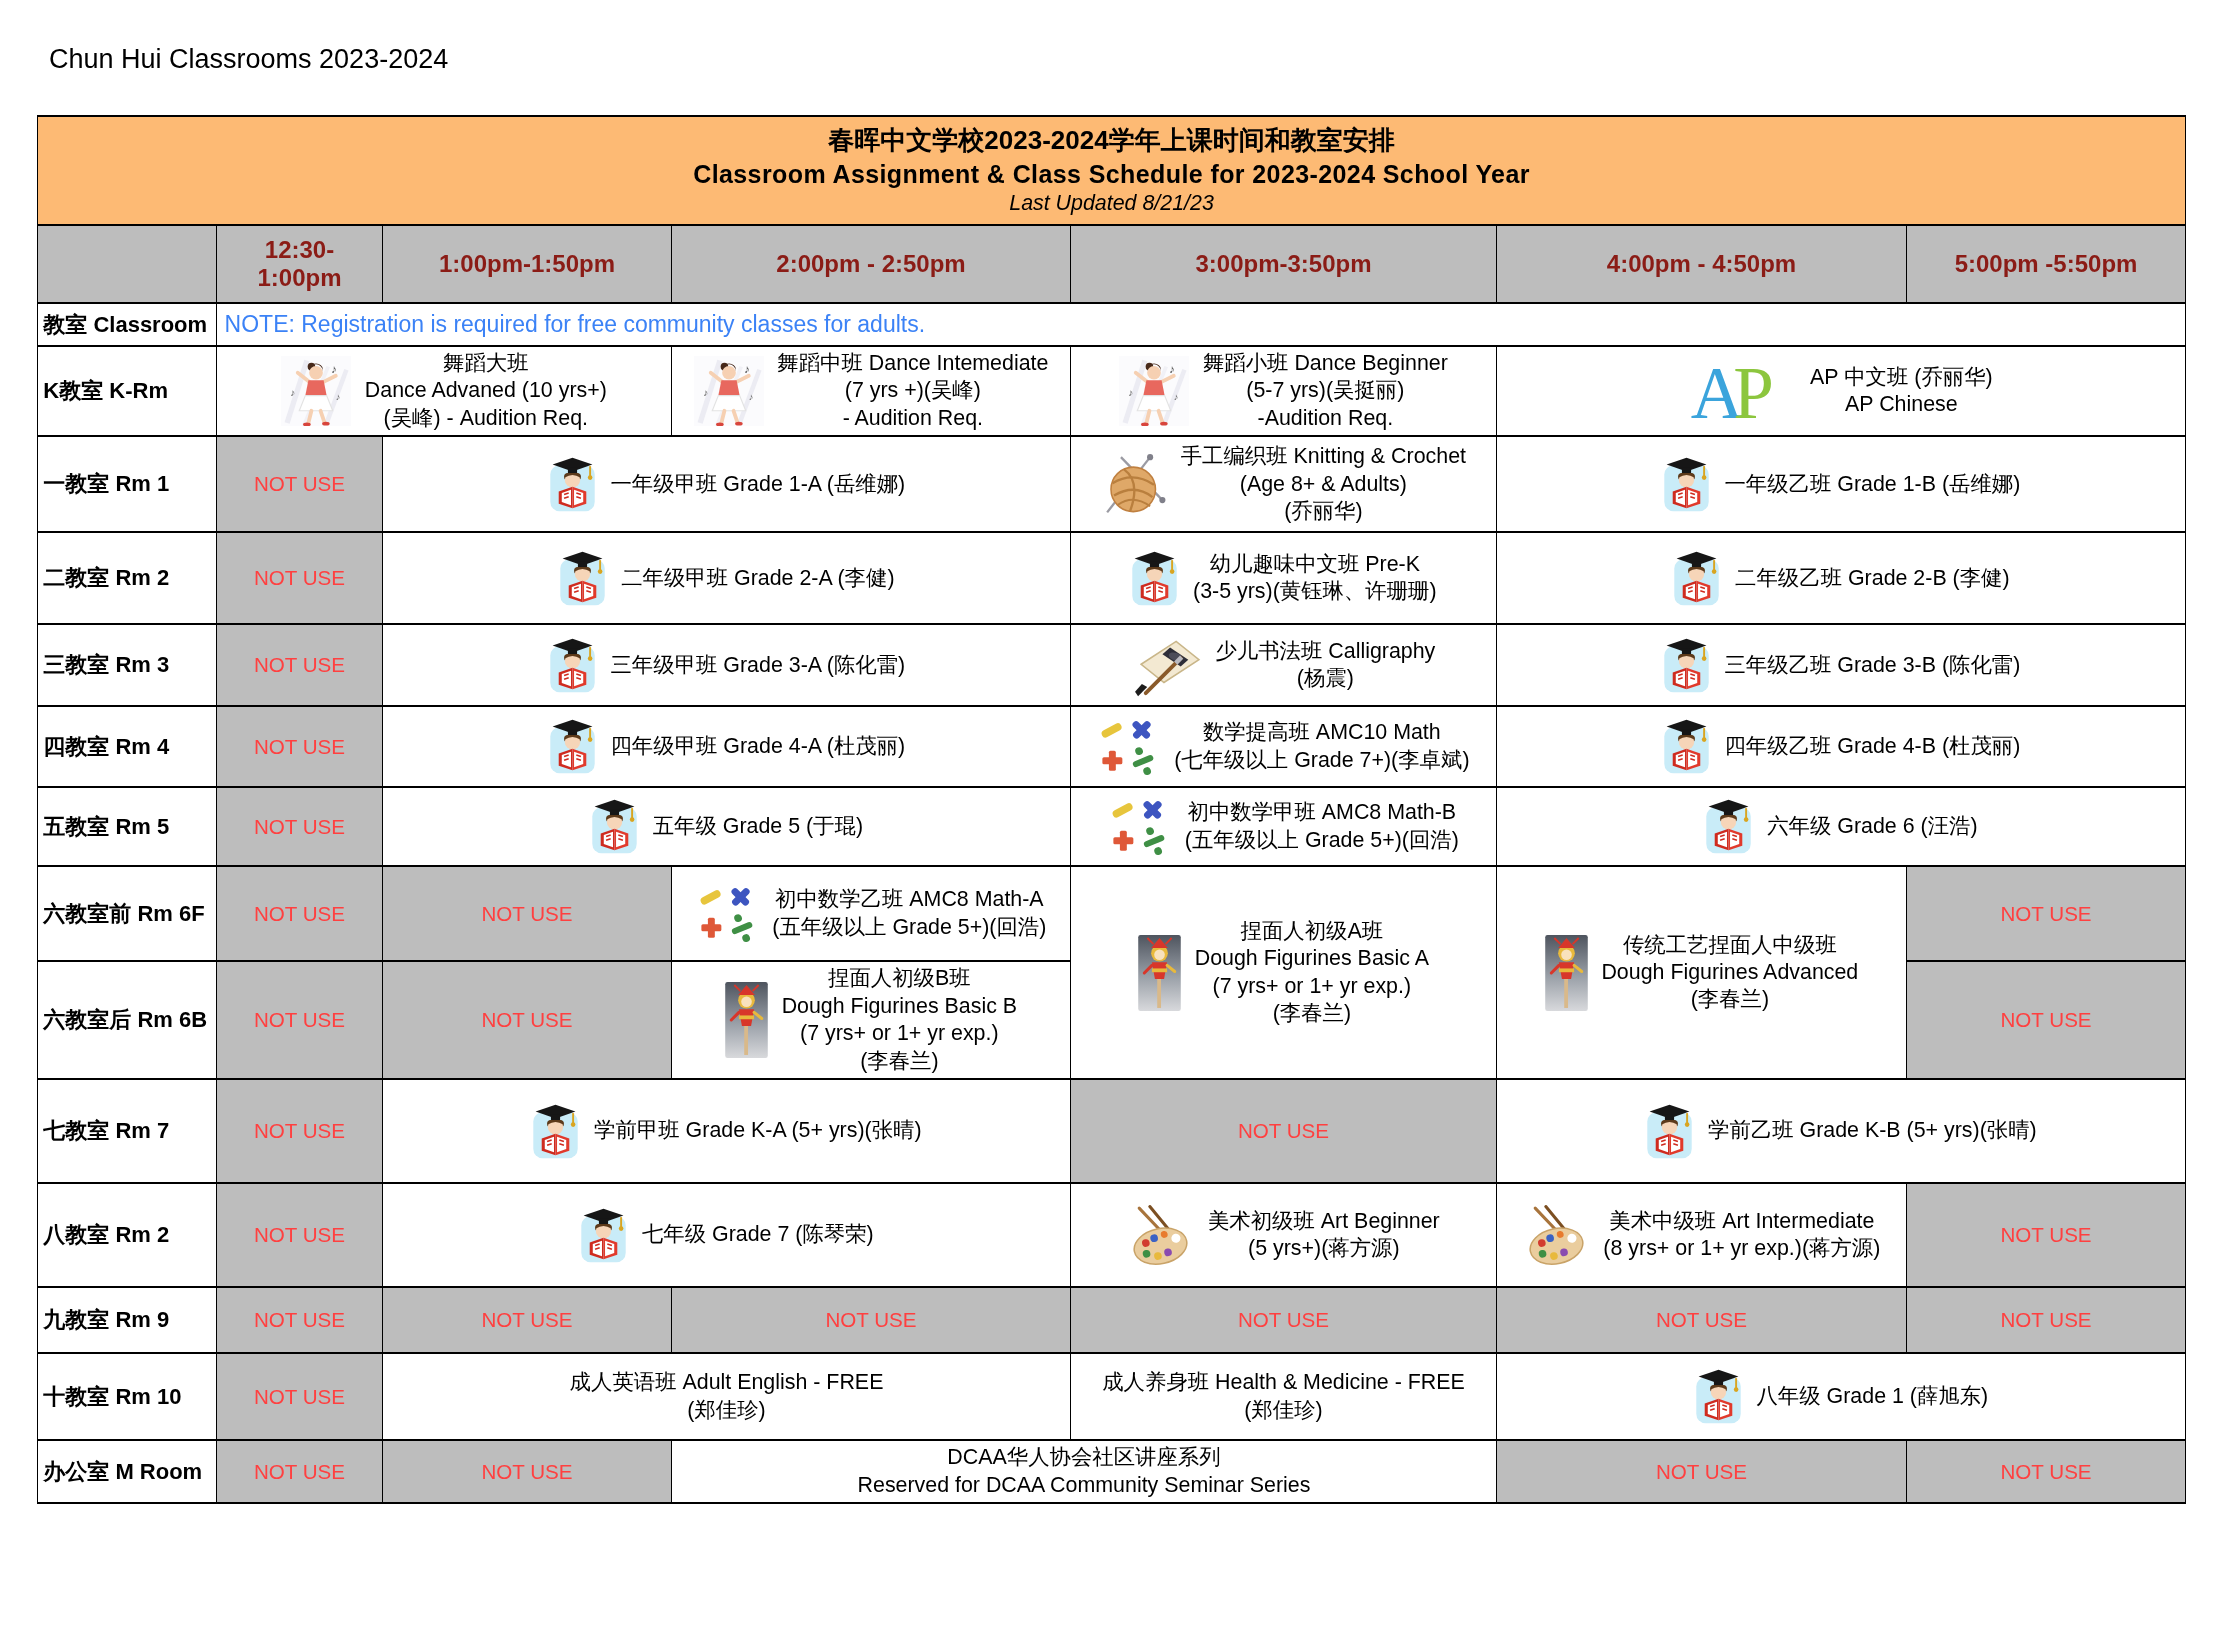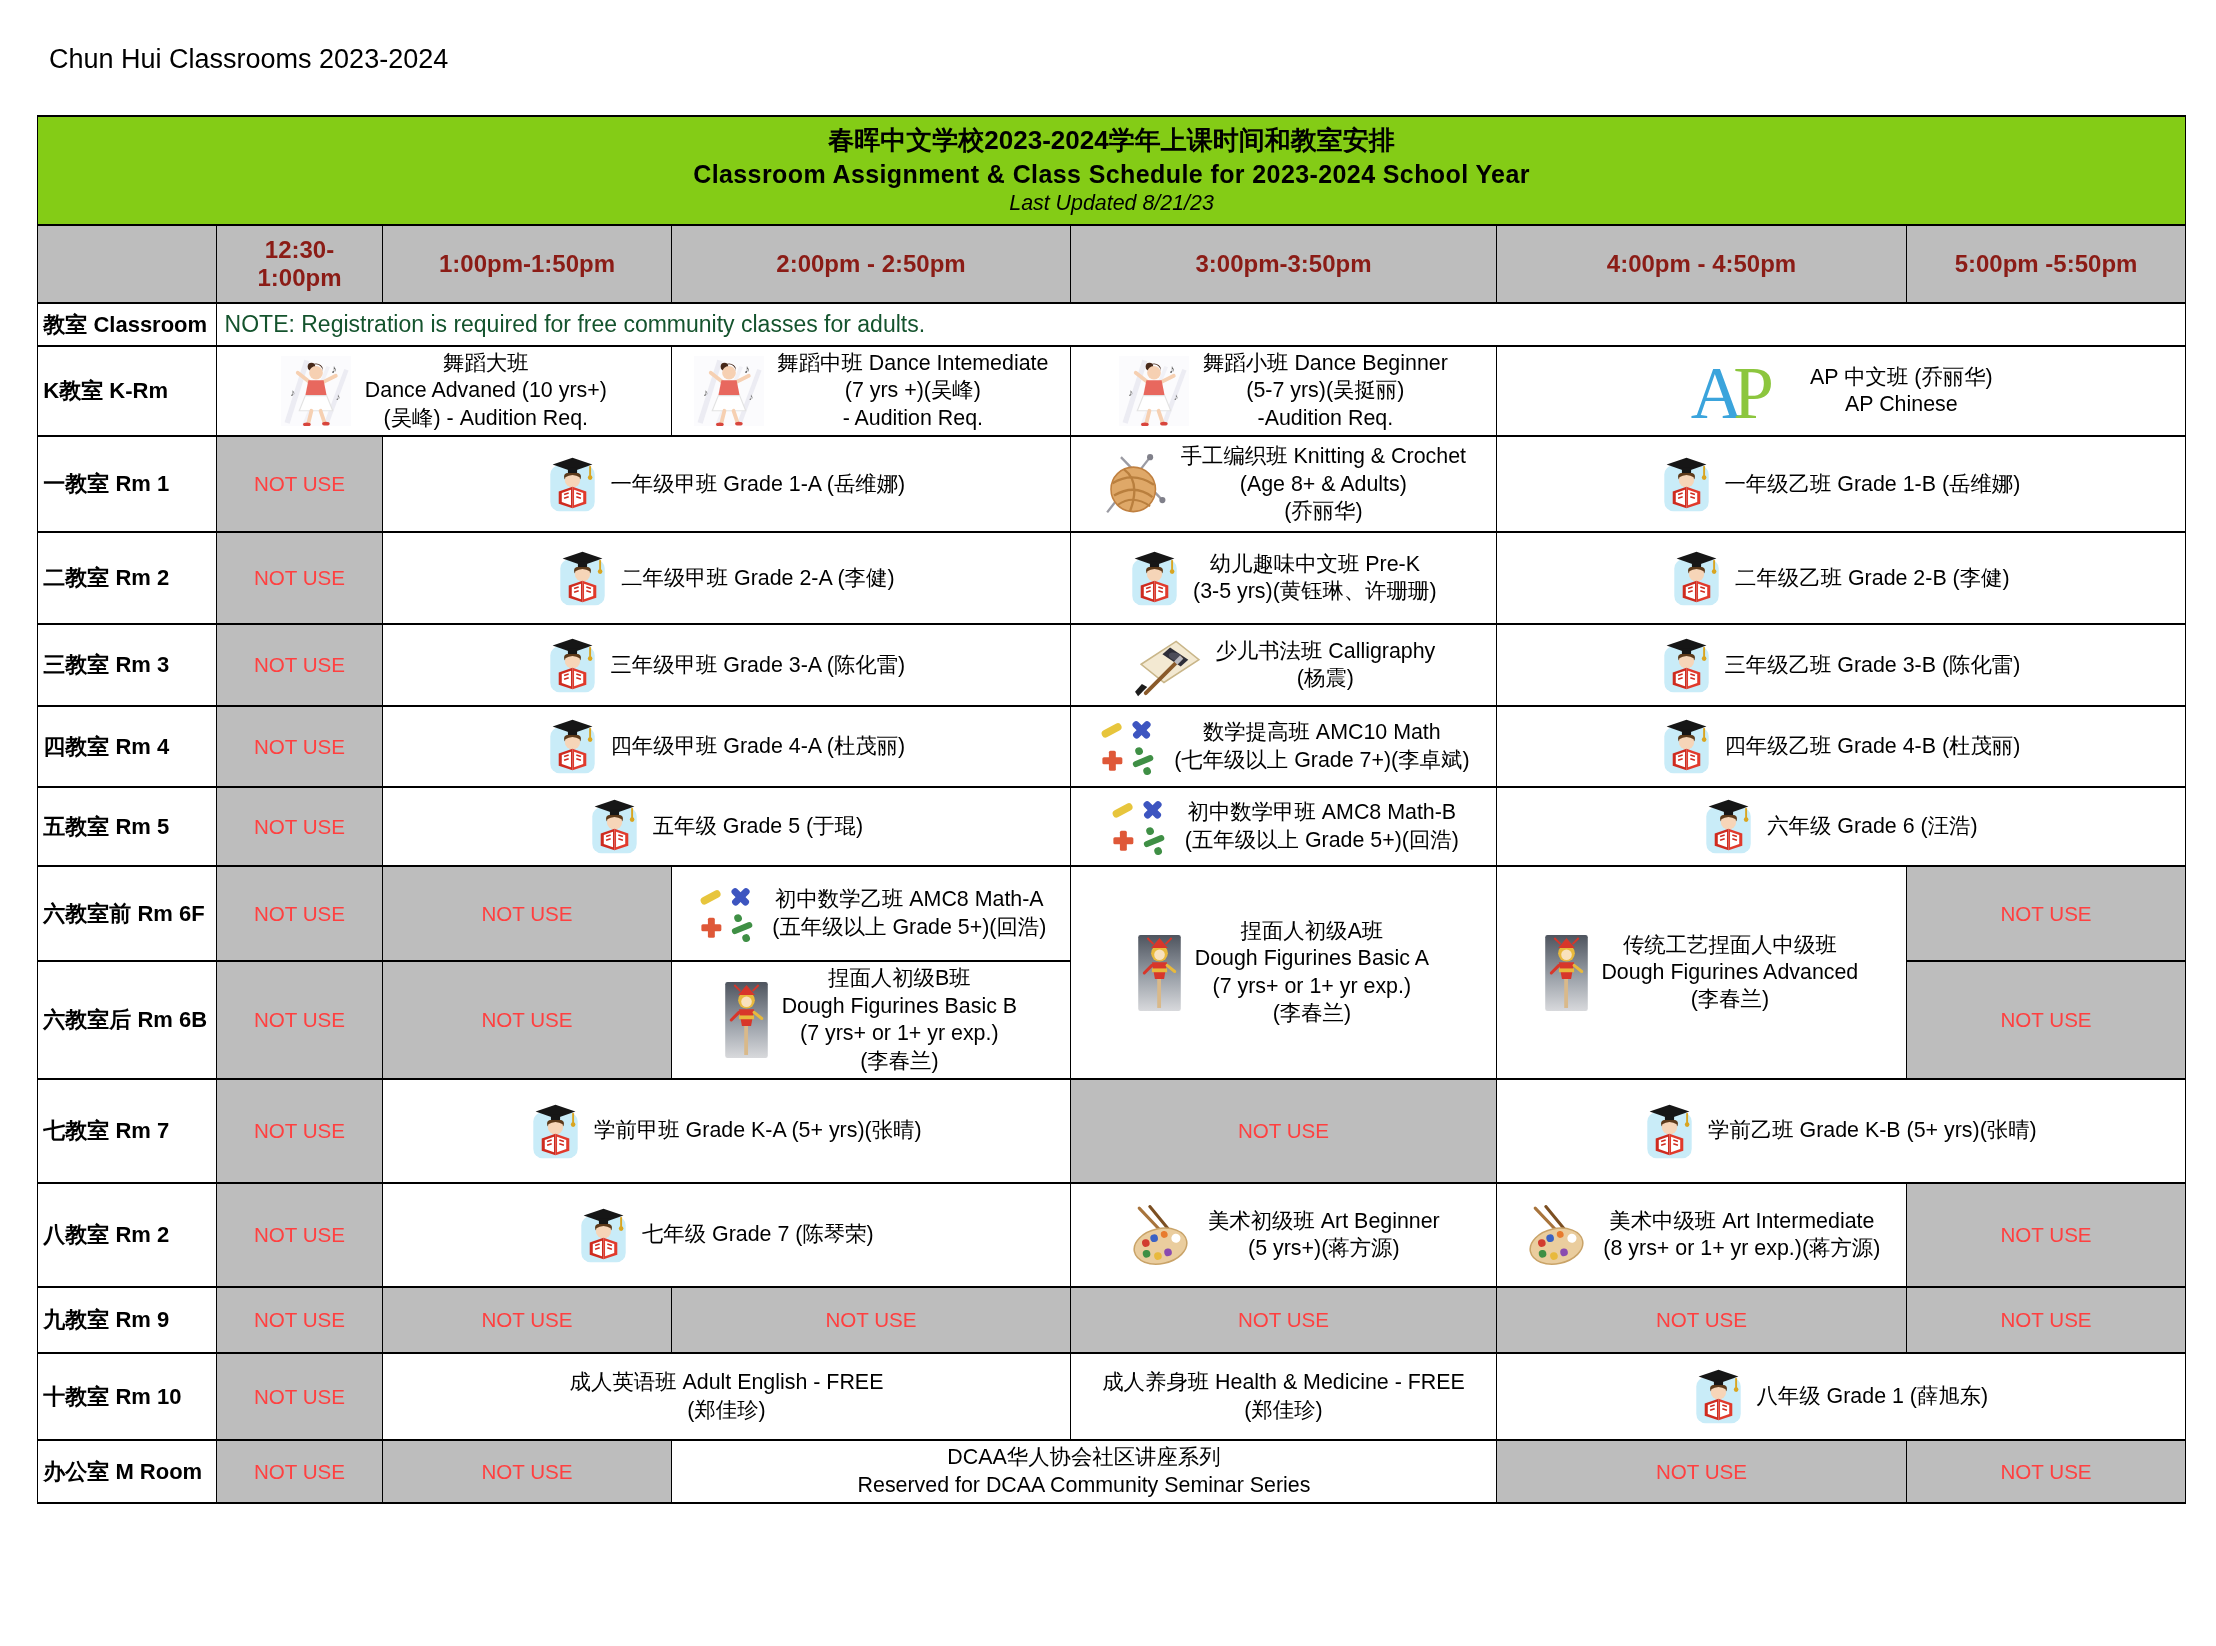--- a/index.html
+++ b/index.html
@@ -6,31 +6,31 @@
   body{
     width:2216px;height:1647px;position:relative;
     font-family:"Liberation Sans","DejaVu Sans",sans-serif;color:#000;
   }
   .page-title{position:absolute;left:49px;top:44px;font-size:27px;color:#000;}
   table.schedule{
     position:absolute;left:37px;top:115px;width:2148px;
     border-collapse:collapse;table-layout:fixed;background:#fff;
   }
   td,th{border:1.5px solid #000;border-top-width:2.3px;border-bottom-width:2.3px;padding:0;overflow:hidden;vertical-align:middle;}
-  tr.r-title td{height:107px;text-align:center;background:#84cc16;}
+  tr.r-title td{height:107px;text-align:center;background:#fdba74;}
   .title-zh{font-size:26px;font-weight:bold;line-height:1.35;}
   .title-en{font-size:25px;font-weight:bold;line-height:1.25;letter-spacing:0.4px;}
   .title-sub{font-size:21.4px;font-style:italic;line-height:1.3;}
   tr.r-header th{
     height:76px;background:#bdbdbd;color:#8b1c16;
     font-size:24px;font-weight:bold;line-height:1.15;padding:0 10.7px;text-align:center;
   }
   tr.r-note td{height:41px;}
   .room-cell{background:#fff;font-weight:bold;font-size:22px;text-align:left;padding-left:5.3px;}
-  .note-cell{background:#fff;color:#14532d;font-size:23px;text-align:left;padding-left:7.6px;}
+  .note-cell{background:#fff;color:#3b82f6;font-size:23px;text-align:left;padding-left:7.6px;}
   .notuse-cell{background:#bdbdbd;color:#ff4040;font-size:20.6px;text-align:center;margin-top:48px;}
   .class-cell{background:#fff;}
   .cell-flex{display:flex;align-items:center;justify-content:center;gap:13.7px;padding:3.1px 4.6px;}
   .lines{text-align:center;font-size:21.4px;line-height:1.28;}
   .icon{display:inline-flex;flex:0 0 auto;align-items:center;}
   .icon svg{display:block;}
 </style>
 <title>Chun Hui Classrooms 2023-2024</title></head>
 <body>
 

